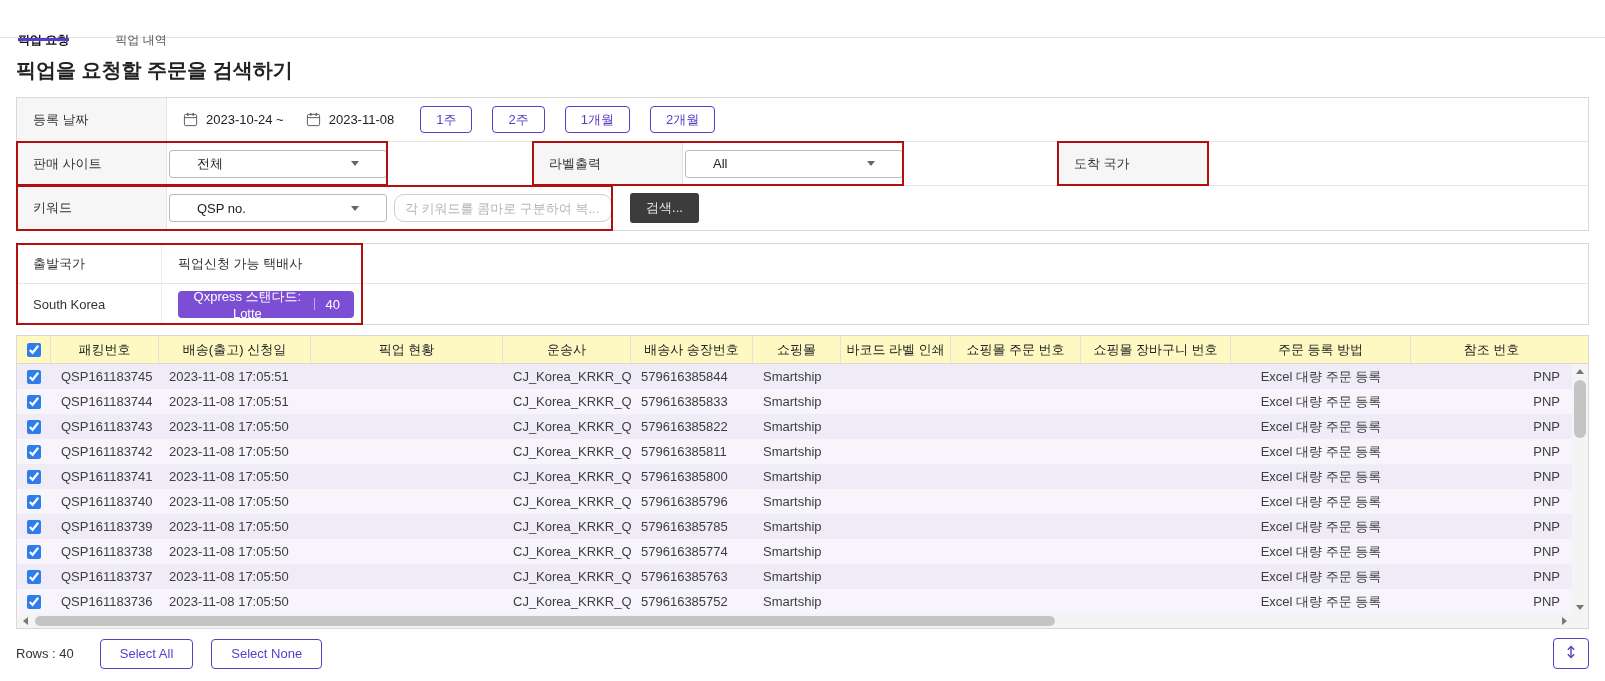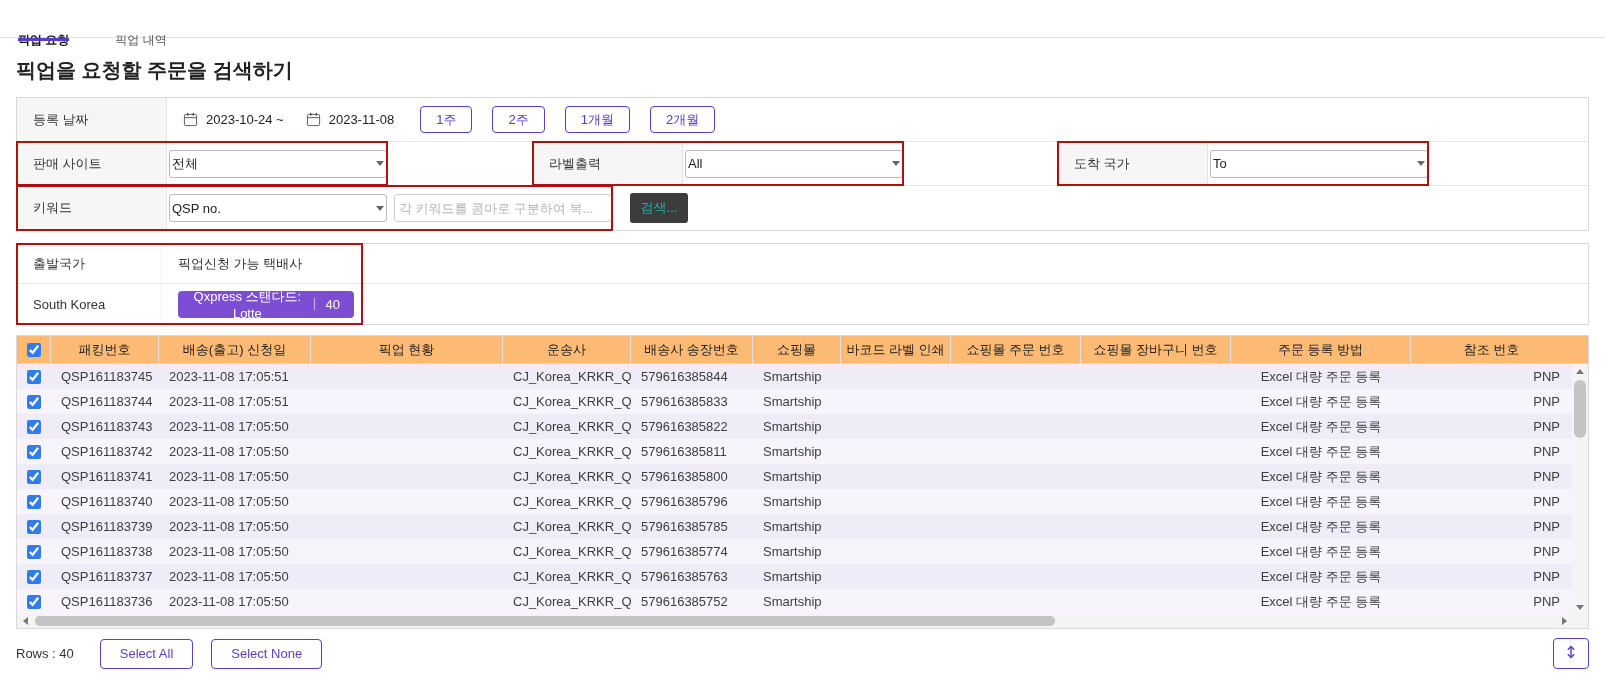--- a/index.html
+++ b/index.html
@@ -29,38 +29,38 @@
   .f-content{display:flex;align-items:center;padding-left:16px;}
   .cal{display:flex;align-items:center;margin-right:8px;cursor:pointer;}
   .cal.second{margin-left:22px;}
   .date-text{font-size:13px;color:#222;cursor:pointer;}
   .period{margin-left:20px;height:27px;padding:0 15px;background:#fff;border:1px solid var(--accent);color:var(--accent);font-size:13px;border-radius:4px;cursor:pointer;font-family:inherit;}
   .period.first{margin-left:26px;}
   .f-group{display:flex;align-items:center;height:100%;flex-shrink:0;}
   .annot{outline:2px solid var(--red);outline-offset:-1px;position:relative;z-index:3;}
   .fg2{margin-left:146px;}
   .fg3{margin-left:155px;}
-  .fake-select{display:flex;align-items:center;justify-content:space-between;width:218px;height:28px;margin-left:2px;border:1px solid #b9b9b9;border-radius:3px;background:#fff;padding:0 2px;font-size:13px;color:#222;cursor:pointer;flex-shrink:0;}
+  .fake-select{display:flex;align-items:center;justify-content:space-between;width:218px;height:28px;margin-left:2px;border:1px solid #b9b9b9;border-radius:3px;background:#fff;padding:0 27px;font-size:13px;color:#222;cursor:pointer;flex-shrink:0;}
   .chev{width:0;height:0;border-left:4px solid transparent;border-right:4px solid transparent;border-top:5px solid #666;}
-  .keyword-input{width:218px;height:28px;margin-left:7px;border:1px solid #cfcfcf;border-radius:3px;padding:0 4px;font-size:13px;color:#222;font-family:inherit;}
+  .keyword-input{width:218px;height:28px;margin-left:7px;border:1px solid #cfcfcf;border-radius:10px;padding:0 10px;font-size:13px;color:#222;font-family:inherit;}
   .keyword-input::placeholder{color:#b5b5b5;}
-  .search-btn{margin-left:18px;height:30px;width:58px;background:#3c3c3c;color:#14b8a6;border:none;border-radius:3px;font-size:13px;cursor:pointer;font-family:inherit;}
+  .search-btn{margin-left:18px;height:30px;width:69px;background:#3c3c3c;color:#e5e5e5;border:none;border-radius:3px;font-size:13px;cursor:pointer;font-family:inherit;}
   
   .pickup-table{margin:12px 16px 0;border:1px solid #d9d9d9;position:relative;}
   .p-row{display:flex;height:40px;align-items:center;}
   .p-row.hd{border-bottom:1px solid #e6e6e6;}
   .p-cell{font-size:13px;color:#333;display:flex;align-items:center;height:100%;}
   .p-cell.c1{width:145px;padding-left:16px;border-right:1px solid #efefef;flex-shrink:0;}
   .p-cell.c2{padding-left:16px;}
   .annot-box{position:absolute;left:-1px;top:-1px;width:347px;height:calc(100% + 2px);border:2px solid var(--red);pointer-events:none;z-index:3;}
   .courier-badge{display:inline-flex;align-items:center;height:27px;padding:0 14px;background:var(--badge);color:#fff;border:none;border-radius:4px;font-size:13px;cursor:pointer;font-family:inherit;}
   .badge-divider{width:1px;height:12px;background:rgba(255,255,255,.55);margin:0 11px;}
   
   .data-table{position:relative;margin:10px 16px 0;border:1px solid #d9d9d9;height:294px;overflow:hidden;}
-  .thead{display:flex;height:28px;background:#fdba74;border-bottom:1px solid #d7d7d7;align-items:stretch;width:100%;}
+  .thead{display:flex;height:28px;background:#fef9c3;border-bottom:1px solid #d7d7d7;align-items:stretch;width:100%;}
   .th{display:flex;align-items:center;justify-content:center;font-size:13px;color:#222;border-right:1px solid #e0e0e0;flex-shrink:0;white-space:nowrap;overflow:hidden;}
   .th:last-child{border-right:none;}
   .tbody{height:250px;overflow:hidden;}
   .tr{display:flex;height:25px;align-items:center;}
   .tr.odd{background:#efecf8;}
   .tr.even{background:#f7f5fb;}
   .td{display:flex;align-items:center;font-size:13px;color:#3d3d3d;padding-left:10px;flex-shrink:0;white-space:nowrap;overflow:hidden;}
   .td.c9{justify-content:center;padding-left:0;}
   .td.c10{justify-content:flex-end;padding-left:0;padding-right:12px;}
   .c-check{width:34px;display:flex;align-items:center;justify-content:center;padding:0;flex-shrink:0;}
@@ -144,24 +144,20 @@
       </div>
       <div class="f-group annot fg2">
         <div class="f-label">라벨출력</div>
         <div class="fake-select">
           <span>All</span>
           <i class="chev"></i>
         </div>
       </div>
       <div class="f-group annot fg3">
         <div class="f-label">도착 국가</div>
-        <div class="fake-select">
-          <span>To</span>
-          <i class="chev"></i>
-        </div>
       </div>
     </div>
 
     <div class="f-row">
       <div class="f-group annot">
         <div class="f-label">키워드</div>
         <div class="fake-select">
           <span>QSP no.</span>
           <i class="chev"></i>
         </div>

